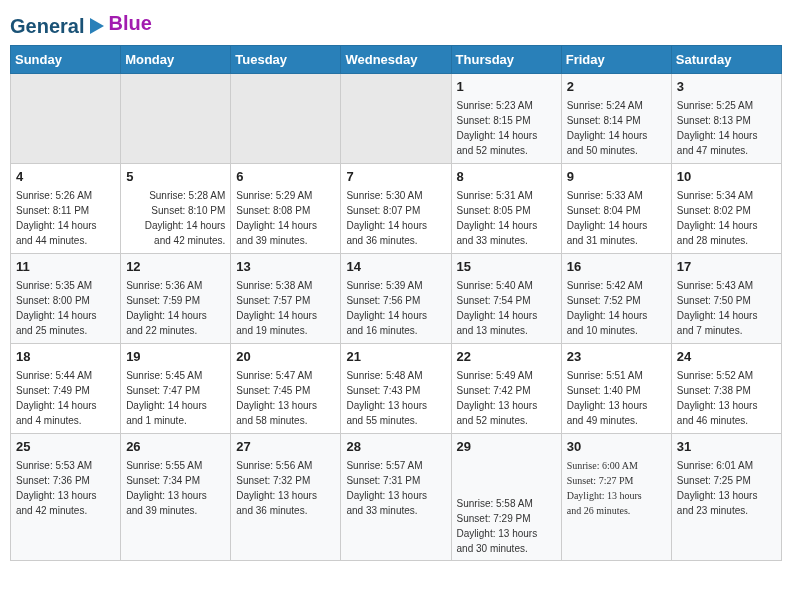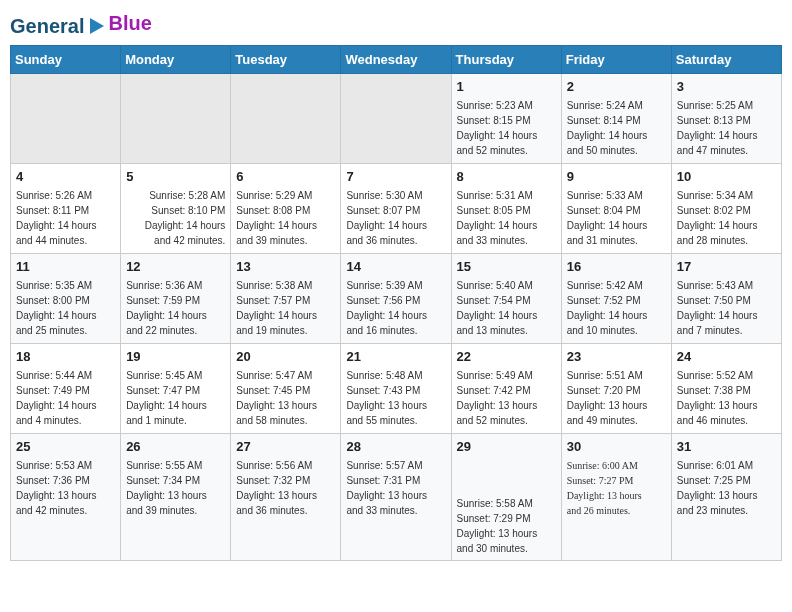--- a/index.html
+++ b/index.html
@@ -280,21 +280,21 @@
         <td>
           <span class="day-num">22</span>
           <div class="day-info" style="white-space: pre-line;">Sunrise: 5:49 AM
 Sunset: 7:42 PM
 Daylight: 13 hours
 and 52 minutes.</div>
         </td>
         <td>
           <span class="day-num">23</span>
           <div class="day-info" style="white-space: pre-line;">Sunrise: 5:51 AM
-Sunset: 7:20 PM
+Sunset: 1:40 PM
 Daylight: 13 hours
 and 49 minutes.</div>
         </td>
         <td>
           <span class="day-num">24</span>
           <div class="day-info" style="white-space: pre-line;">Sunrise: 5:52 AM
 Sunset: 7:38 PM
 Daylight: 13 hours
 and 46 minutes.</div>
         </td>

